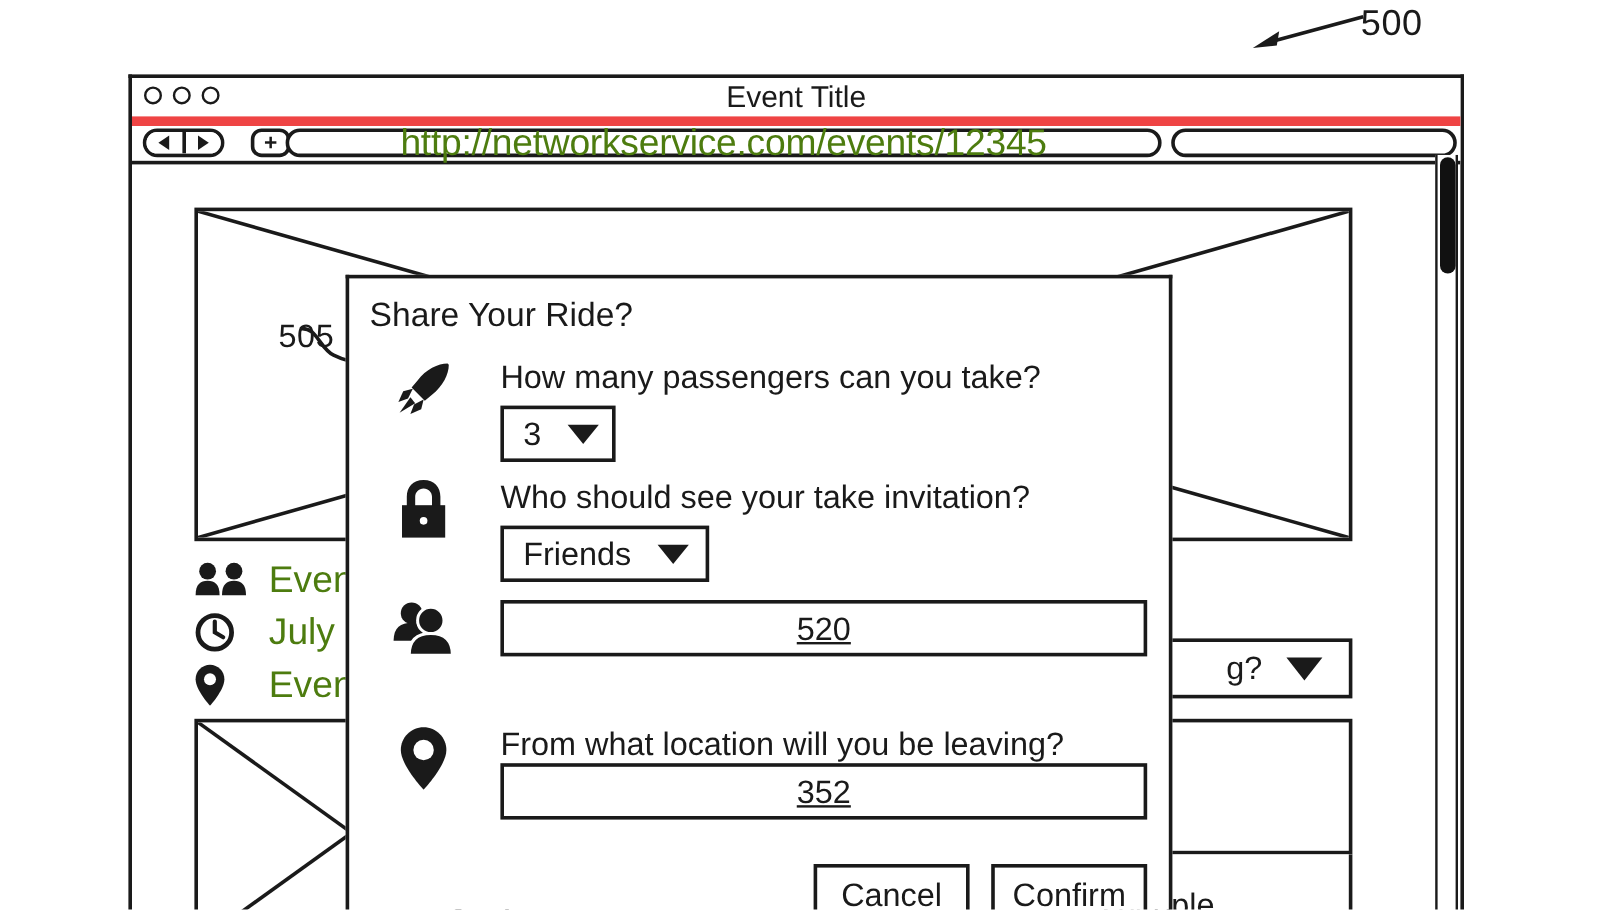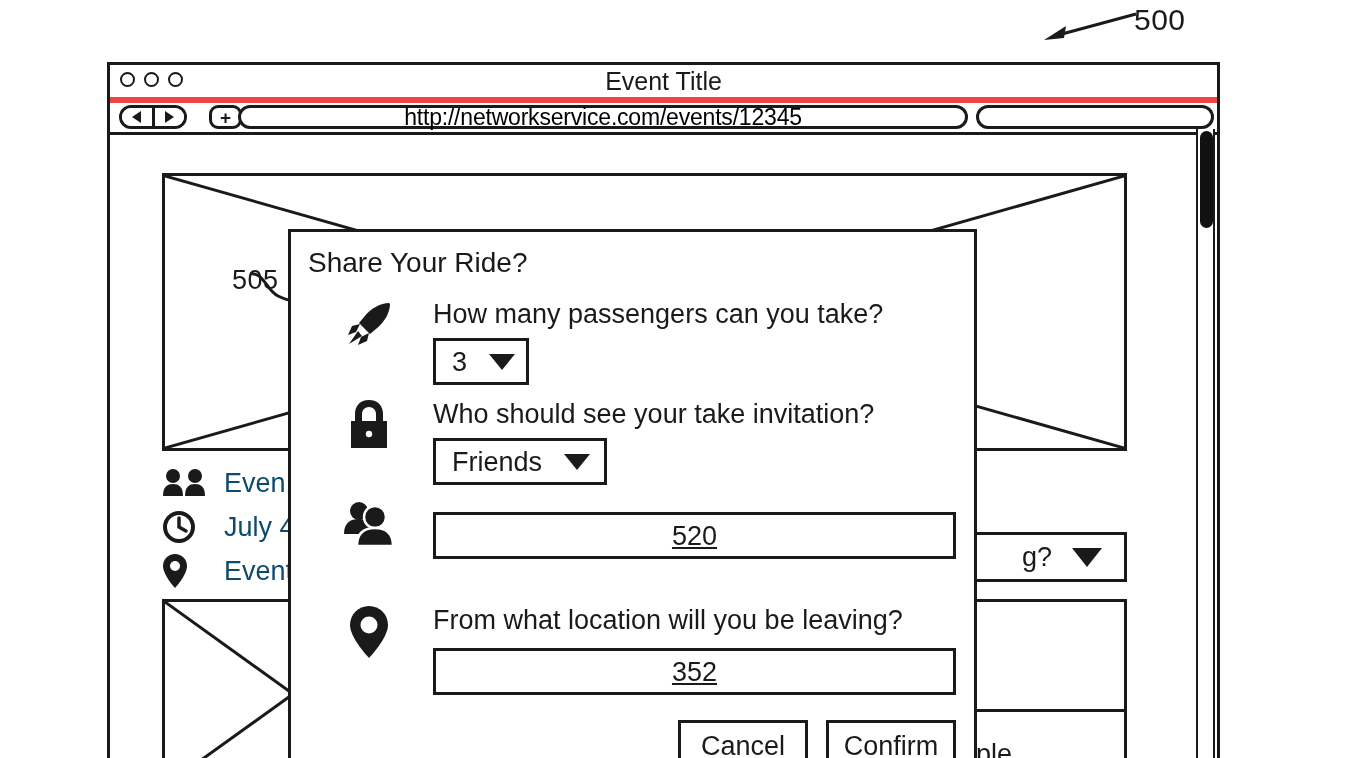--- a/index.html
+++ b/index.html
@@ -44,21 +44,21 @@
     height: 700px;
     border: 3px solid #1a1a1a;
     border-bottom: none;
     background: #ffffff;
     box-sizing: border-box;
   }
 
   .titlebar {
     position: relative;
     height: 32px;
-    border-bottom: 6px solid #ef4444;
+    border-bottom: 8px solid #ef4444;
     background: #fff;
   }
   .traffic-lights {
     position: absolute;
     left: 10px;
     top: 7px;
     display: flex;
     gap: 9px;
   }
   .traffic-lights .dot {
@@ -143,23 +143,23 @@
     height: 24px;
     border: 3px solid #1a1a1a;
     border-radius: 12px;
     box-sizing: border-box;
     background: #fff;
     display: flex;
     align-items: center;
     justify-content: center;
   }
   .addressbar .url {
-    font-size: 23px;
+    font-size: 31px;
     line-height: 24px;
-    color: #000000;
+    color: #4d7c0f;
     white-space: nowrap;
     letter-spacing: -0.2px;
   }
   .searchbar {
     position: absolute;
     left: 866px;
     top: 2px;
     width: 238px;
     height: 24px;
     border: 3px solid #1a1a1a;
@@ -225,23 +225,23 @@
     gap: 16px;
   }
   .meta-icon {
     width: 46px;
     display: flex;
     align-items: center;
     justify-content: flex-start;
     flex: 0 0 46px;
   }
   .meta-text {
-    font-size: 27px;
+    font-size: 31px;
     line-height: 30px;
-    color: #0c4a6e;
+    color: #4d7c0f;
     white-space: nowrap;
   }
 
   
   #bg-dropdown {
     position: absolute;
     left: 810px;
     top: 403px;
     width: 207px;
     height: 50px;
@@ -319,21 +319,21 @@
     position: absolute;
     left: 17px;
     top: 14px;
     font-size: 28px;
     line-height: 34px;
     color: #1a1a1a;
   }
 
   .field-block {
     position: absolute;
-    left: 34px;
+    left: 18px;
     right: 18px;
   }
   .field-icon {
     position: absolute;
     left: 16px;
     top: 0;
     width: 56px;
     display: flex;
     justify-content: center;
   }
@@ -358,21 +358,21 @@
   }
   .select-box .sel-value {
     font-size: 27px;
     line-height: 30px;
     white-space: nowrap;
   }
   #select-passengers { width: 96px; justify-content: space-between; }
   #select-audience   { width: 174px; justify-content: space-between; }
 
   .text-input {
-    margin-top: 12px;
+    margin-top: 0;
     height: 47px;
     width: 100%;
     border: 3px solid #1a1a1a;
     box-sizing: border-box;
     background: #fff;
     display: flex;
     align-items: center;
     justify-content: center;
   }
   .text-input .inp-ref {

